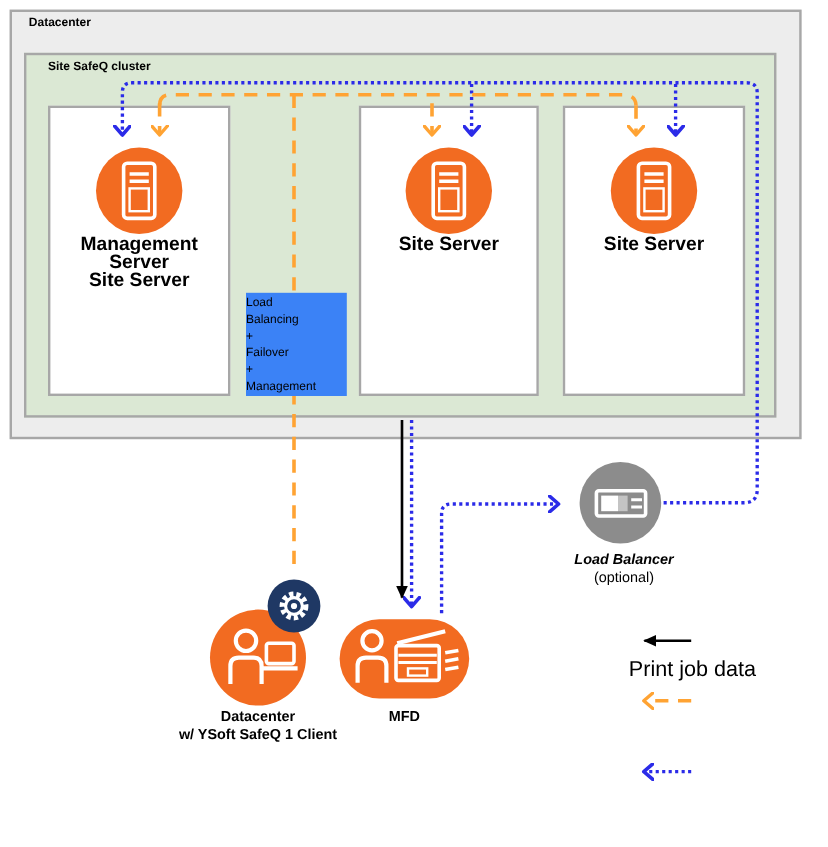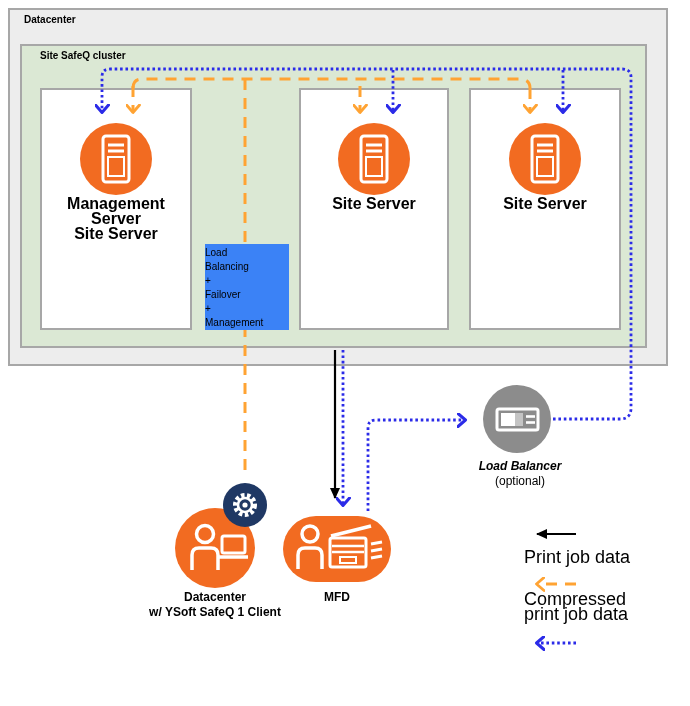--- a/index.html
+++ b/index.html
@@ -146,24 +146,20 @@
       <line x1="43" y1="31.5" x2="52" y2="31.5" stroke="#fff" stroke-width="2.6"></line>
       <line x1="43" y1="37.5" x2="52" y2="37.5" stroke="#fff" stroke-width="2.6"></line>
     </svg>
   </div>
   <div class="node-label lb-label">Load Balancer</div>
   <div class="lb-sublabel">(optional)</div>
 
   <div class="legend-label" style="left:524px;top:550px;">
     <div>Print job data</div>
   </div>
-  <div class="legend-label" style="left:524px;top:592px;">
-    <div>Compressed</div>
-    <div>print job data</div>
-  </div>
 
   <svg class="connectors" viewBox="0 0 690 706">
     <defs>
       <marker id="m-black" markerUnits="userSpaceOnUse" markerWidth="13" markerHeight="13" refX="10" refY="6.5" orient="auto-start-reverse">
         <path d="M0,1.5 L11,6.5 L0,11.5 Z" fill="#000"></path>
       </marker>
       <marker id="m-orange" markerUnits="userSpaceOnUse" markerWidth="13" markerHeight="15" refX="8" refY="7.5" orient="auto-start-reverse">
         <path d="M1,1 L8.5,7.5 L1,14" fill="none" stroke="#ffa333" stroke-width="2.8" stroke-linecap="round" stroke-linejoin="round"></path>
       </marker>
       <marker id="m-blue" markerUnits="userSpaceOnUse" markerWidth="13" markerHeight="15" refX="8" refY="7.5" orient="auto-start-reverse">

